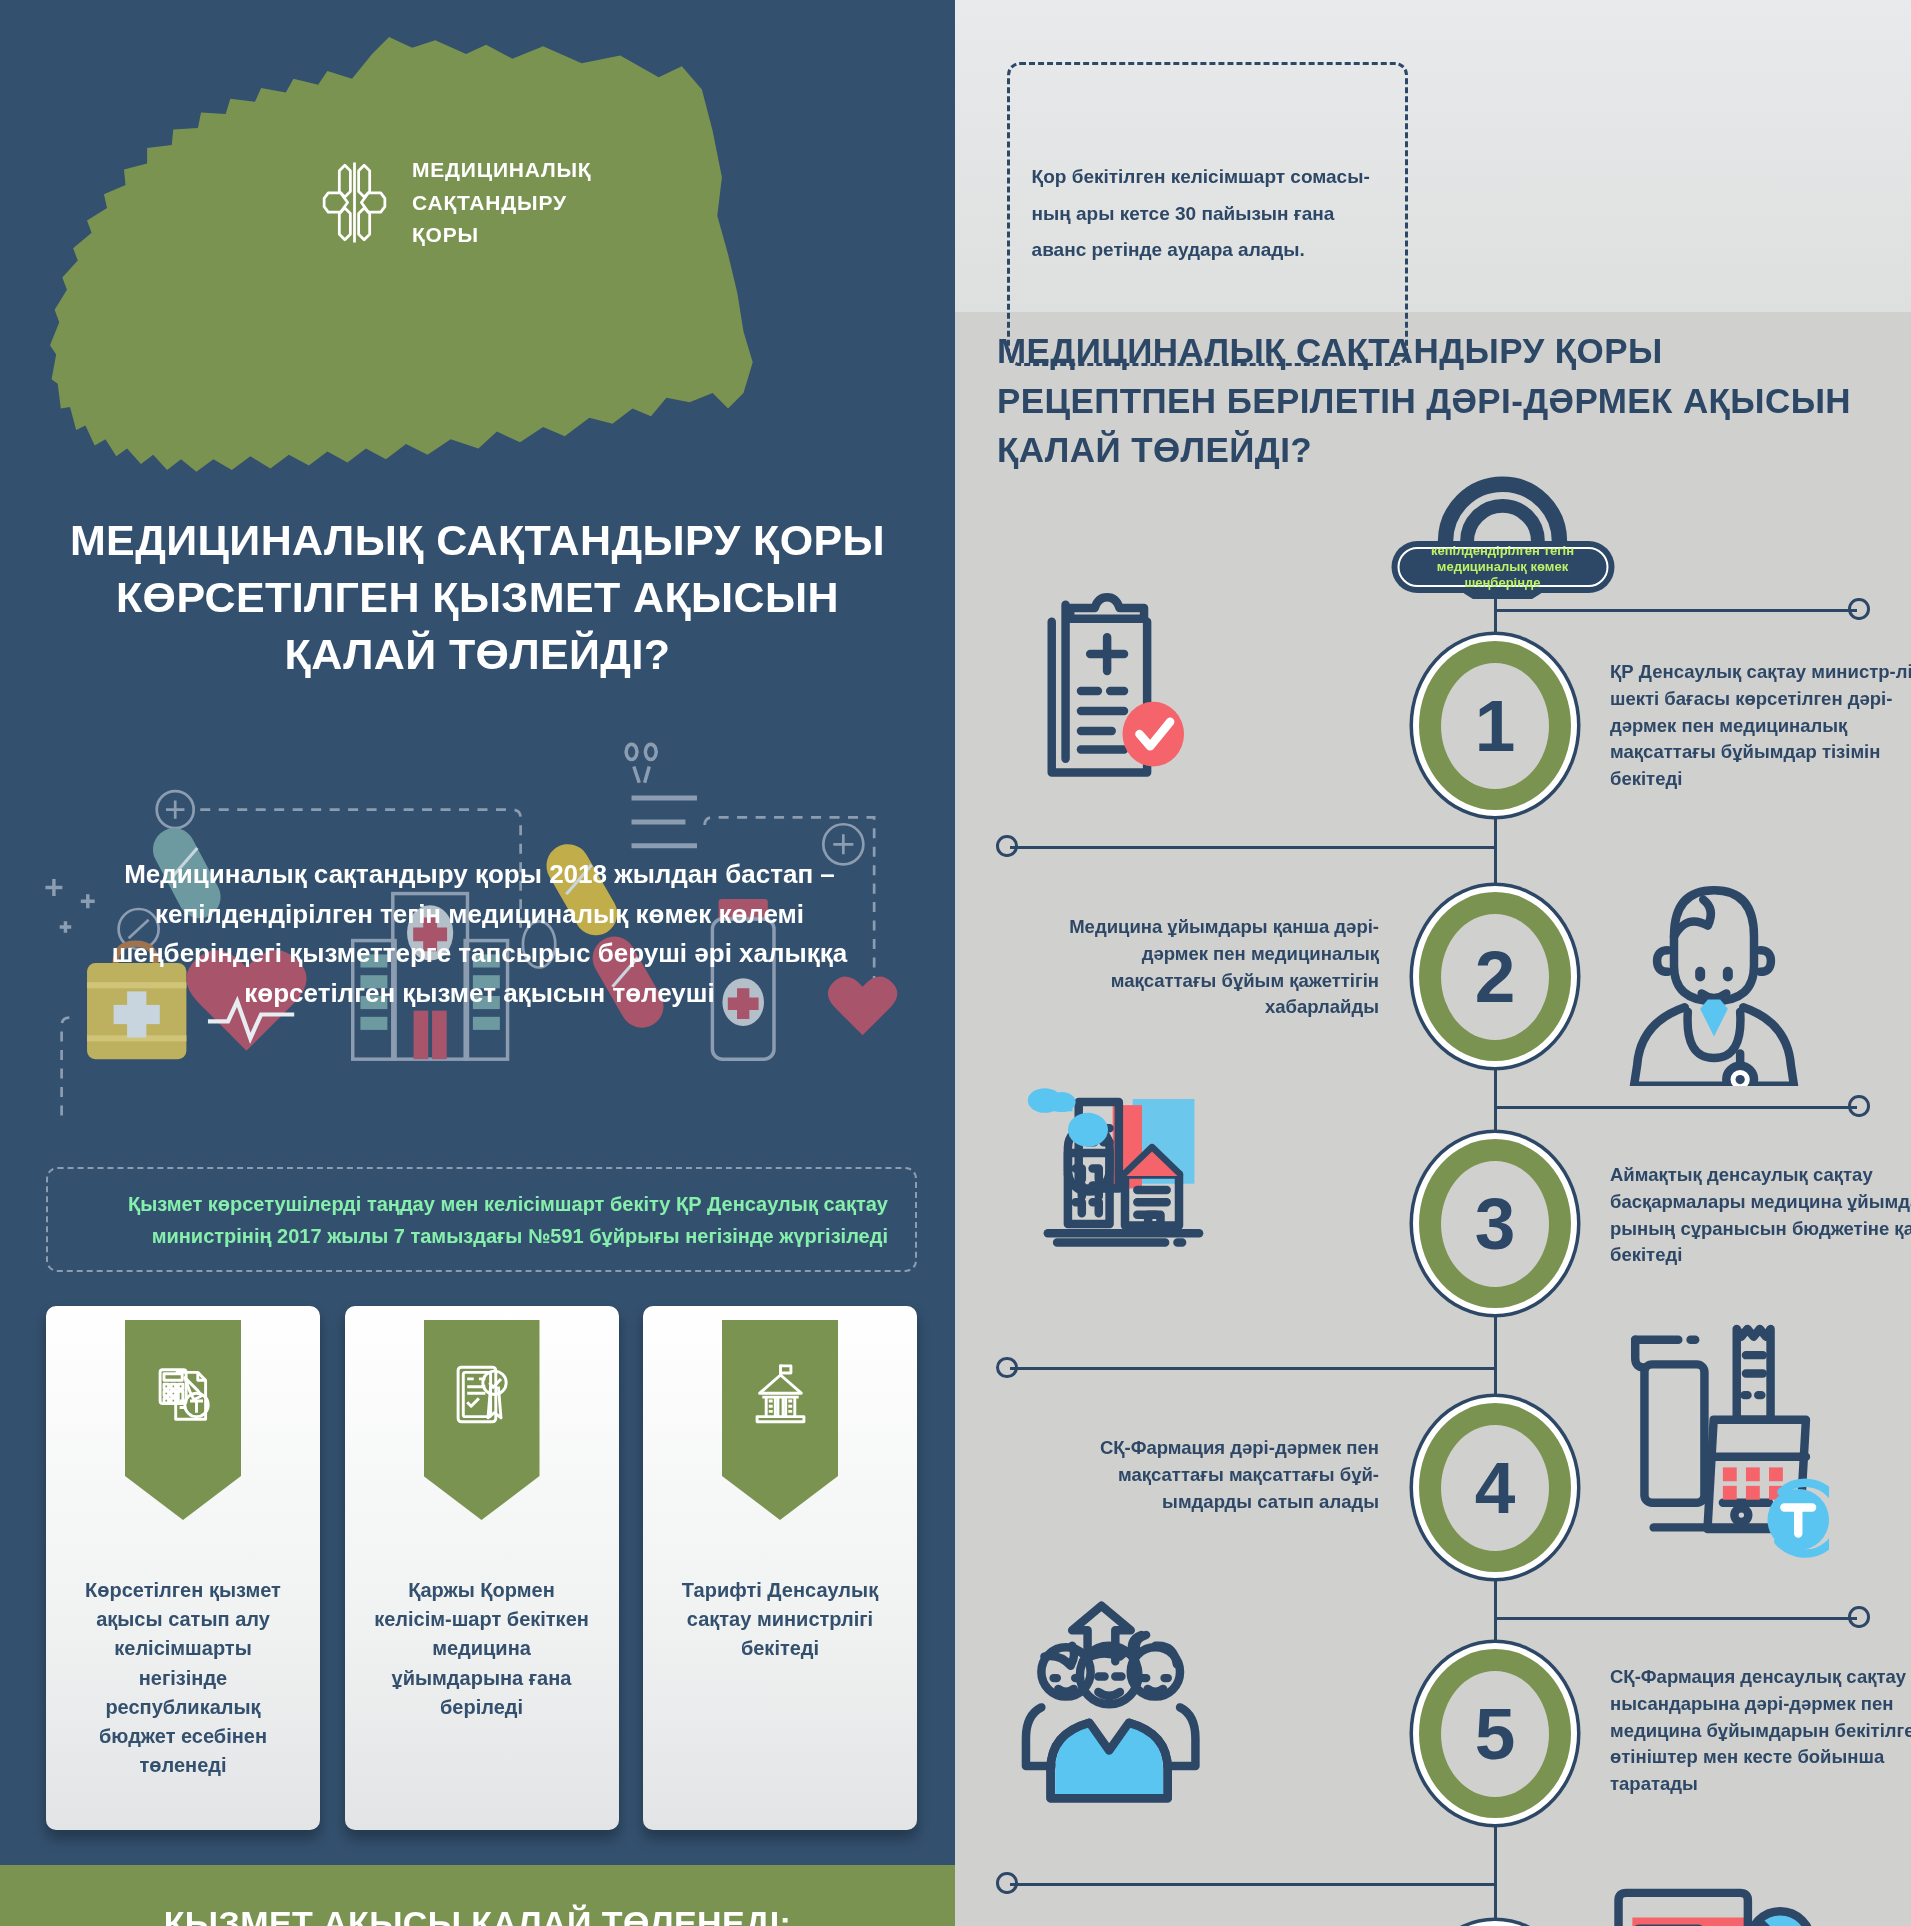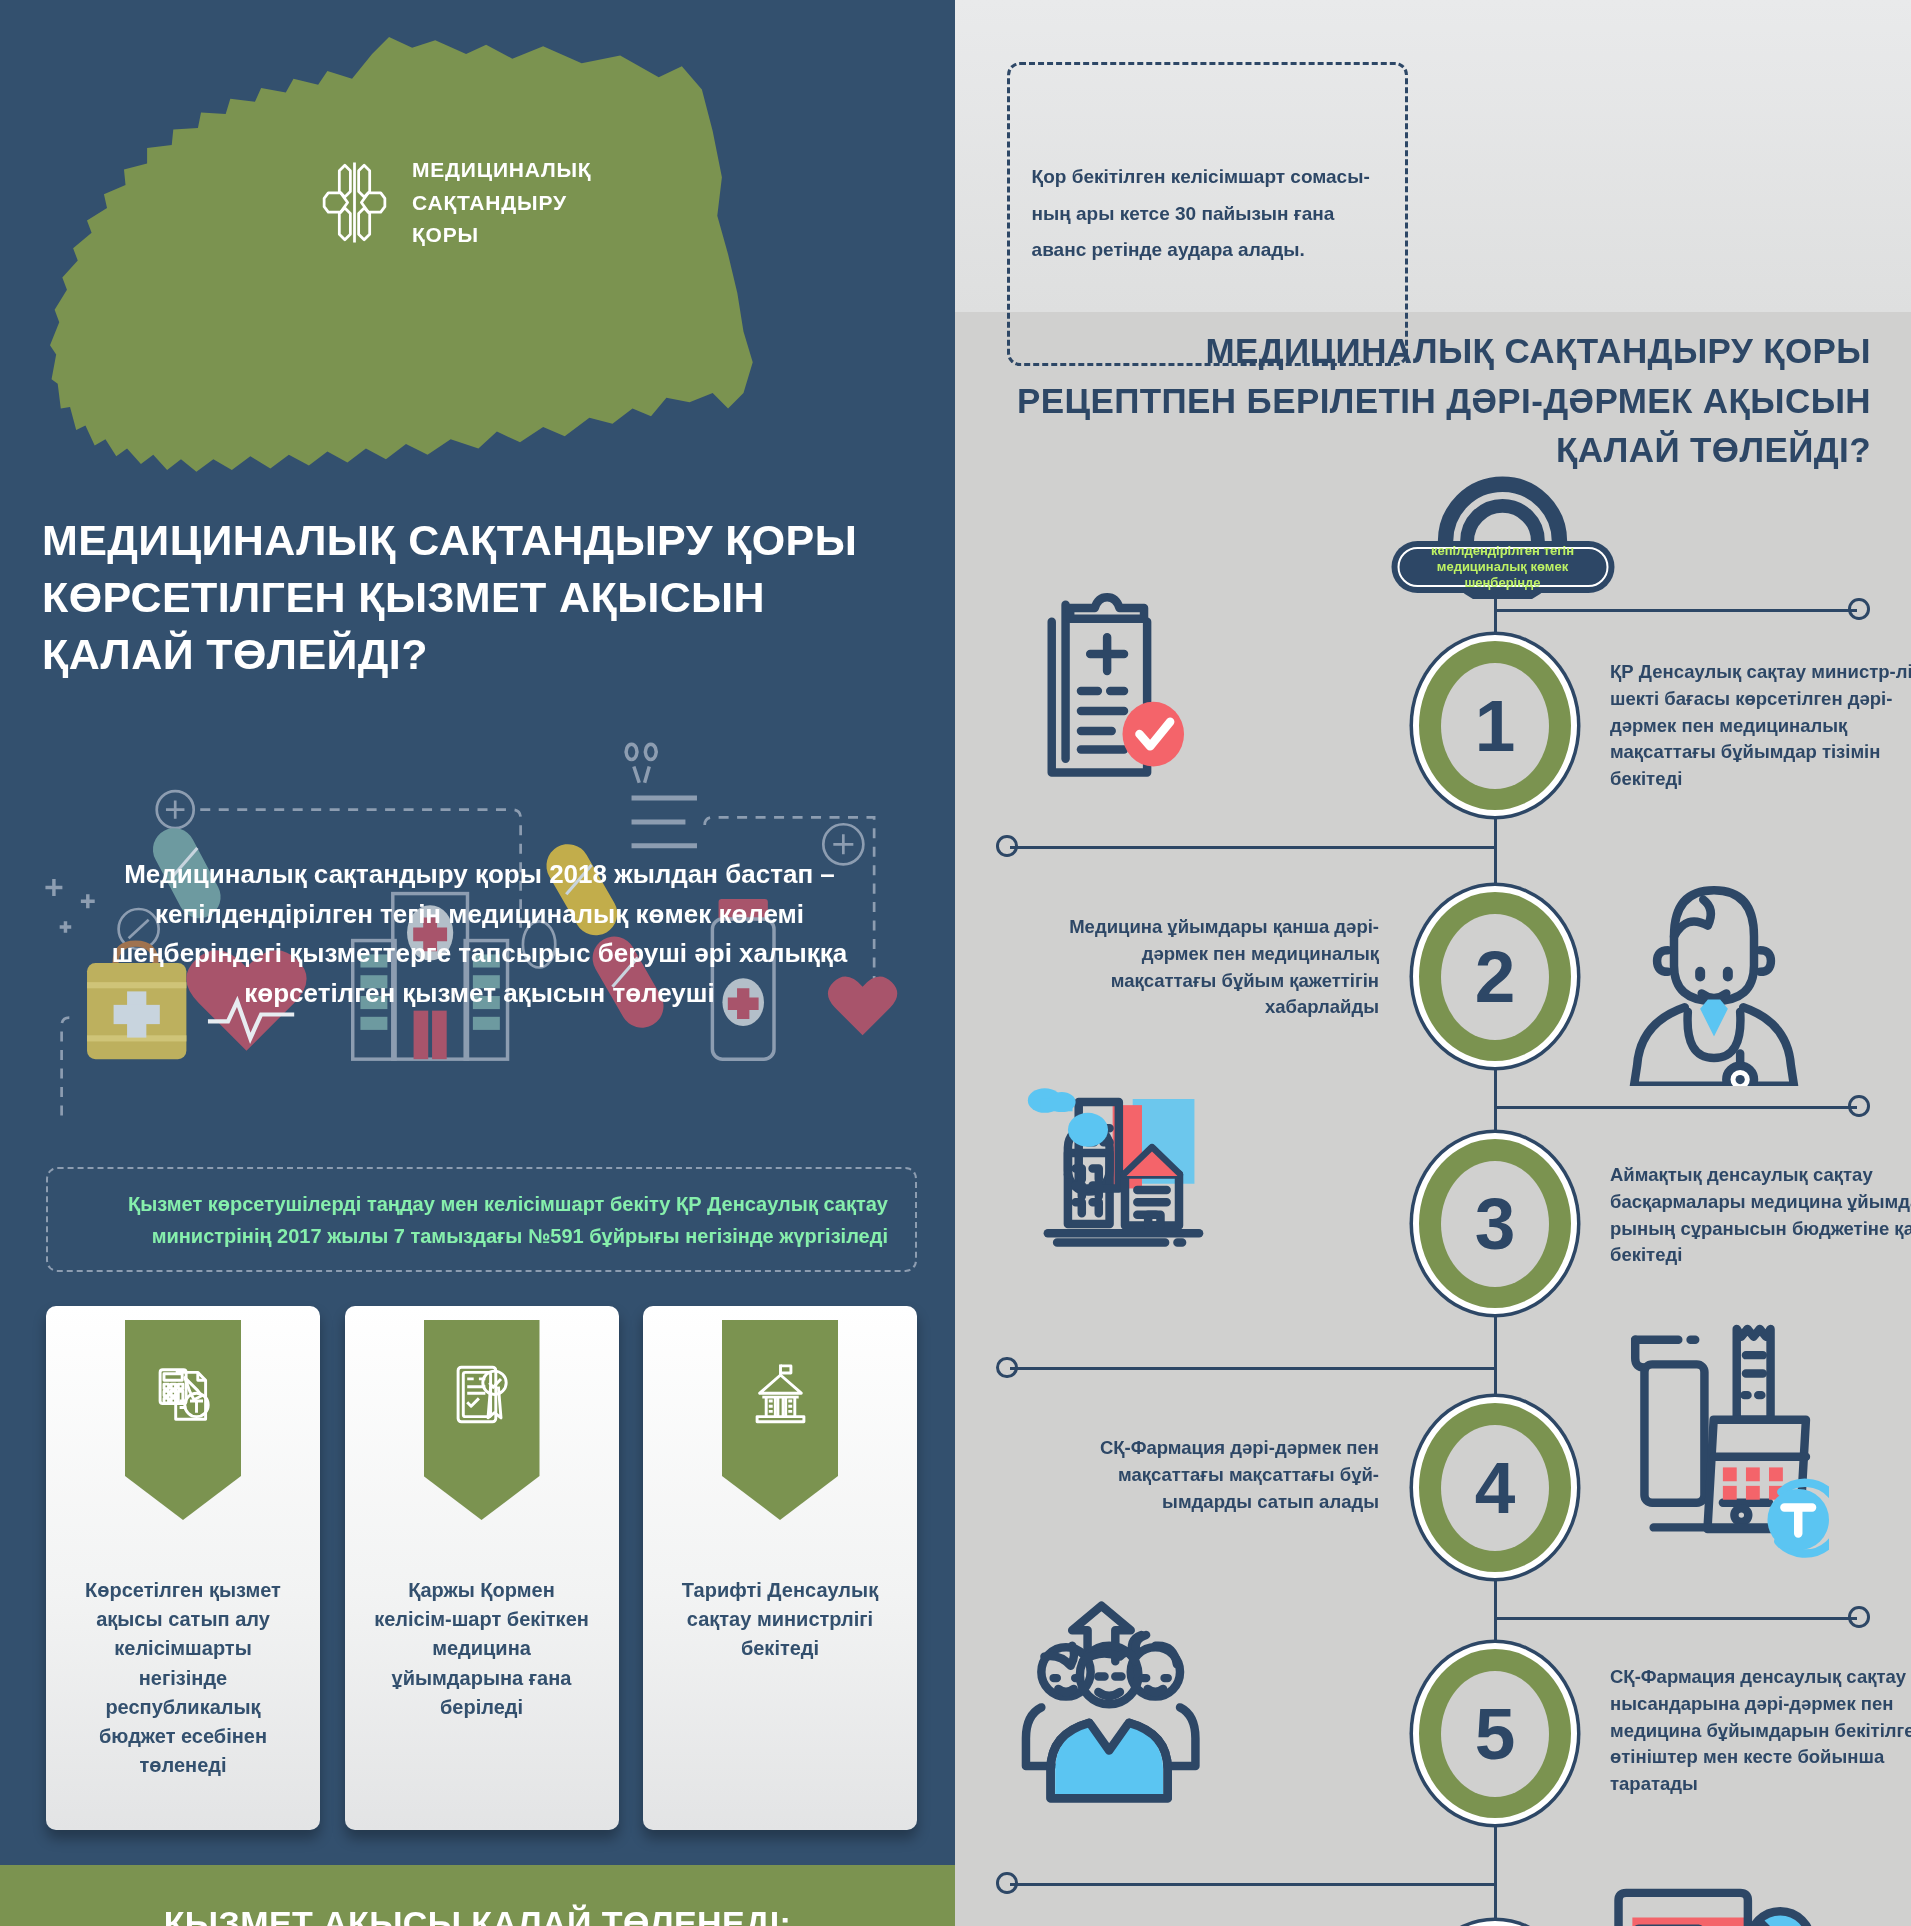--- a/index.html
+++ b/index.html
@@ -24,21 +24,21 @@
   .map-svg { position:absolute; left:50px; top:23px; width:863px; height:455px; }
   .brand-lockup {
     position:absolute; left:320px; top:154px;
     display:flex; align-items:center; gap:23px;
   }
   .brand-mark { width:69px; height:89px; flex:0 0 auto; }
   .brand-words { color:#fff; font-weight:bold; letter-spacing:0.8px; line-height:1.55; font-size:21px; }
 
   .lt-title {
     position:absolute; left:0; top:512px; width:955px;
-    color:#fff; font-weight:bold;
+    text-align:center; color:#fff; font-weight:bold;
     font-size:43px; line-height:1.32; letter-spacing:0.4px;
     padding:0 42px;
   }
 
   .pill-band { position:absolute; left:0px; top:663px; width:955px; height:455px; }
 
   .lt-para {
     position:absolute; left:71px; top:855px; width:817px;
     text-align:center; color:#fff; font-weight:bold;
     font-size:26px; line-height:1.52;
@@ -107,21 +107,21 @@
     border:3.5px dashed #2d4766; border-radius:13px;
     display:flex; align-items:center; justify-content:center;
     padding:15.4px 21.6px;
   }
   .note-box.a { left:52px; }
   .note-box.b { left:499px; }
   .note-box span { color:#2d4766; font-weight:bold; font-size:19px; line-height:1.92; text-align:left; }
 
   .rt-title {
     position:absolute; left:42px; top:326px; width:874px;
-    text-align:right; color:#2d4766; font-weight:bold;
+    text-align:left; color:#2d4766; font-weight:bold;
     font-size:35px; line-height:1.42; letter-spacing:0.4px;
   }
 
   
   .badge { position:absolute; left:424px; top:472px; width:247px; height:127px; }
   .badge-pill {
     position:absolute; left:50%; transform:translateX(-50%); top:69px;
     width:223px; height:52px; background:#2d4766; border-radius:26px;
     display:flex; align-items:center; justify-content:center;
   }

